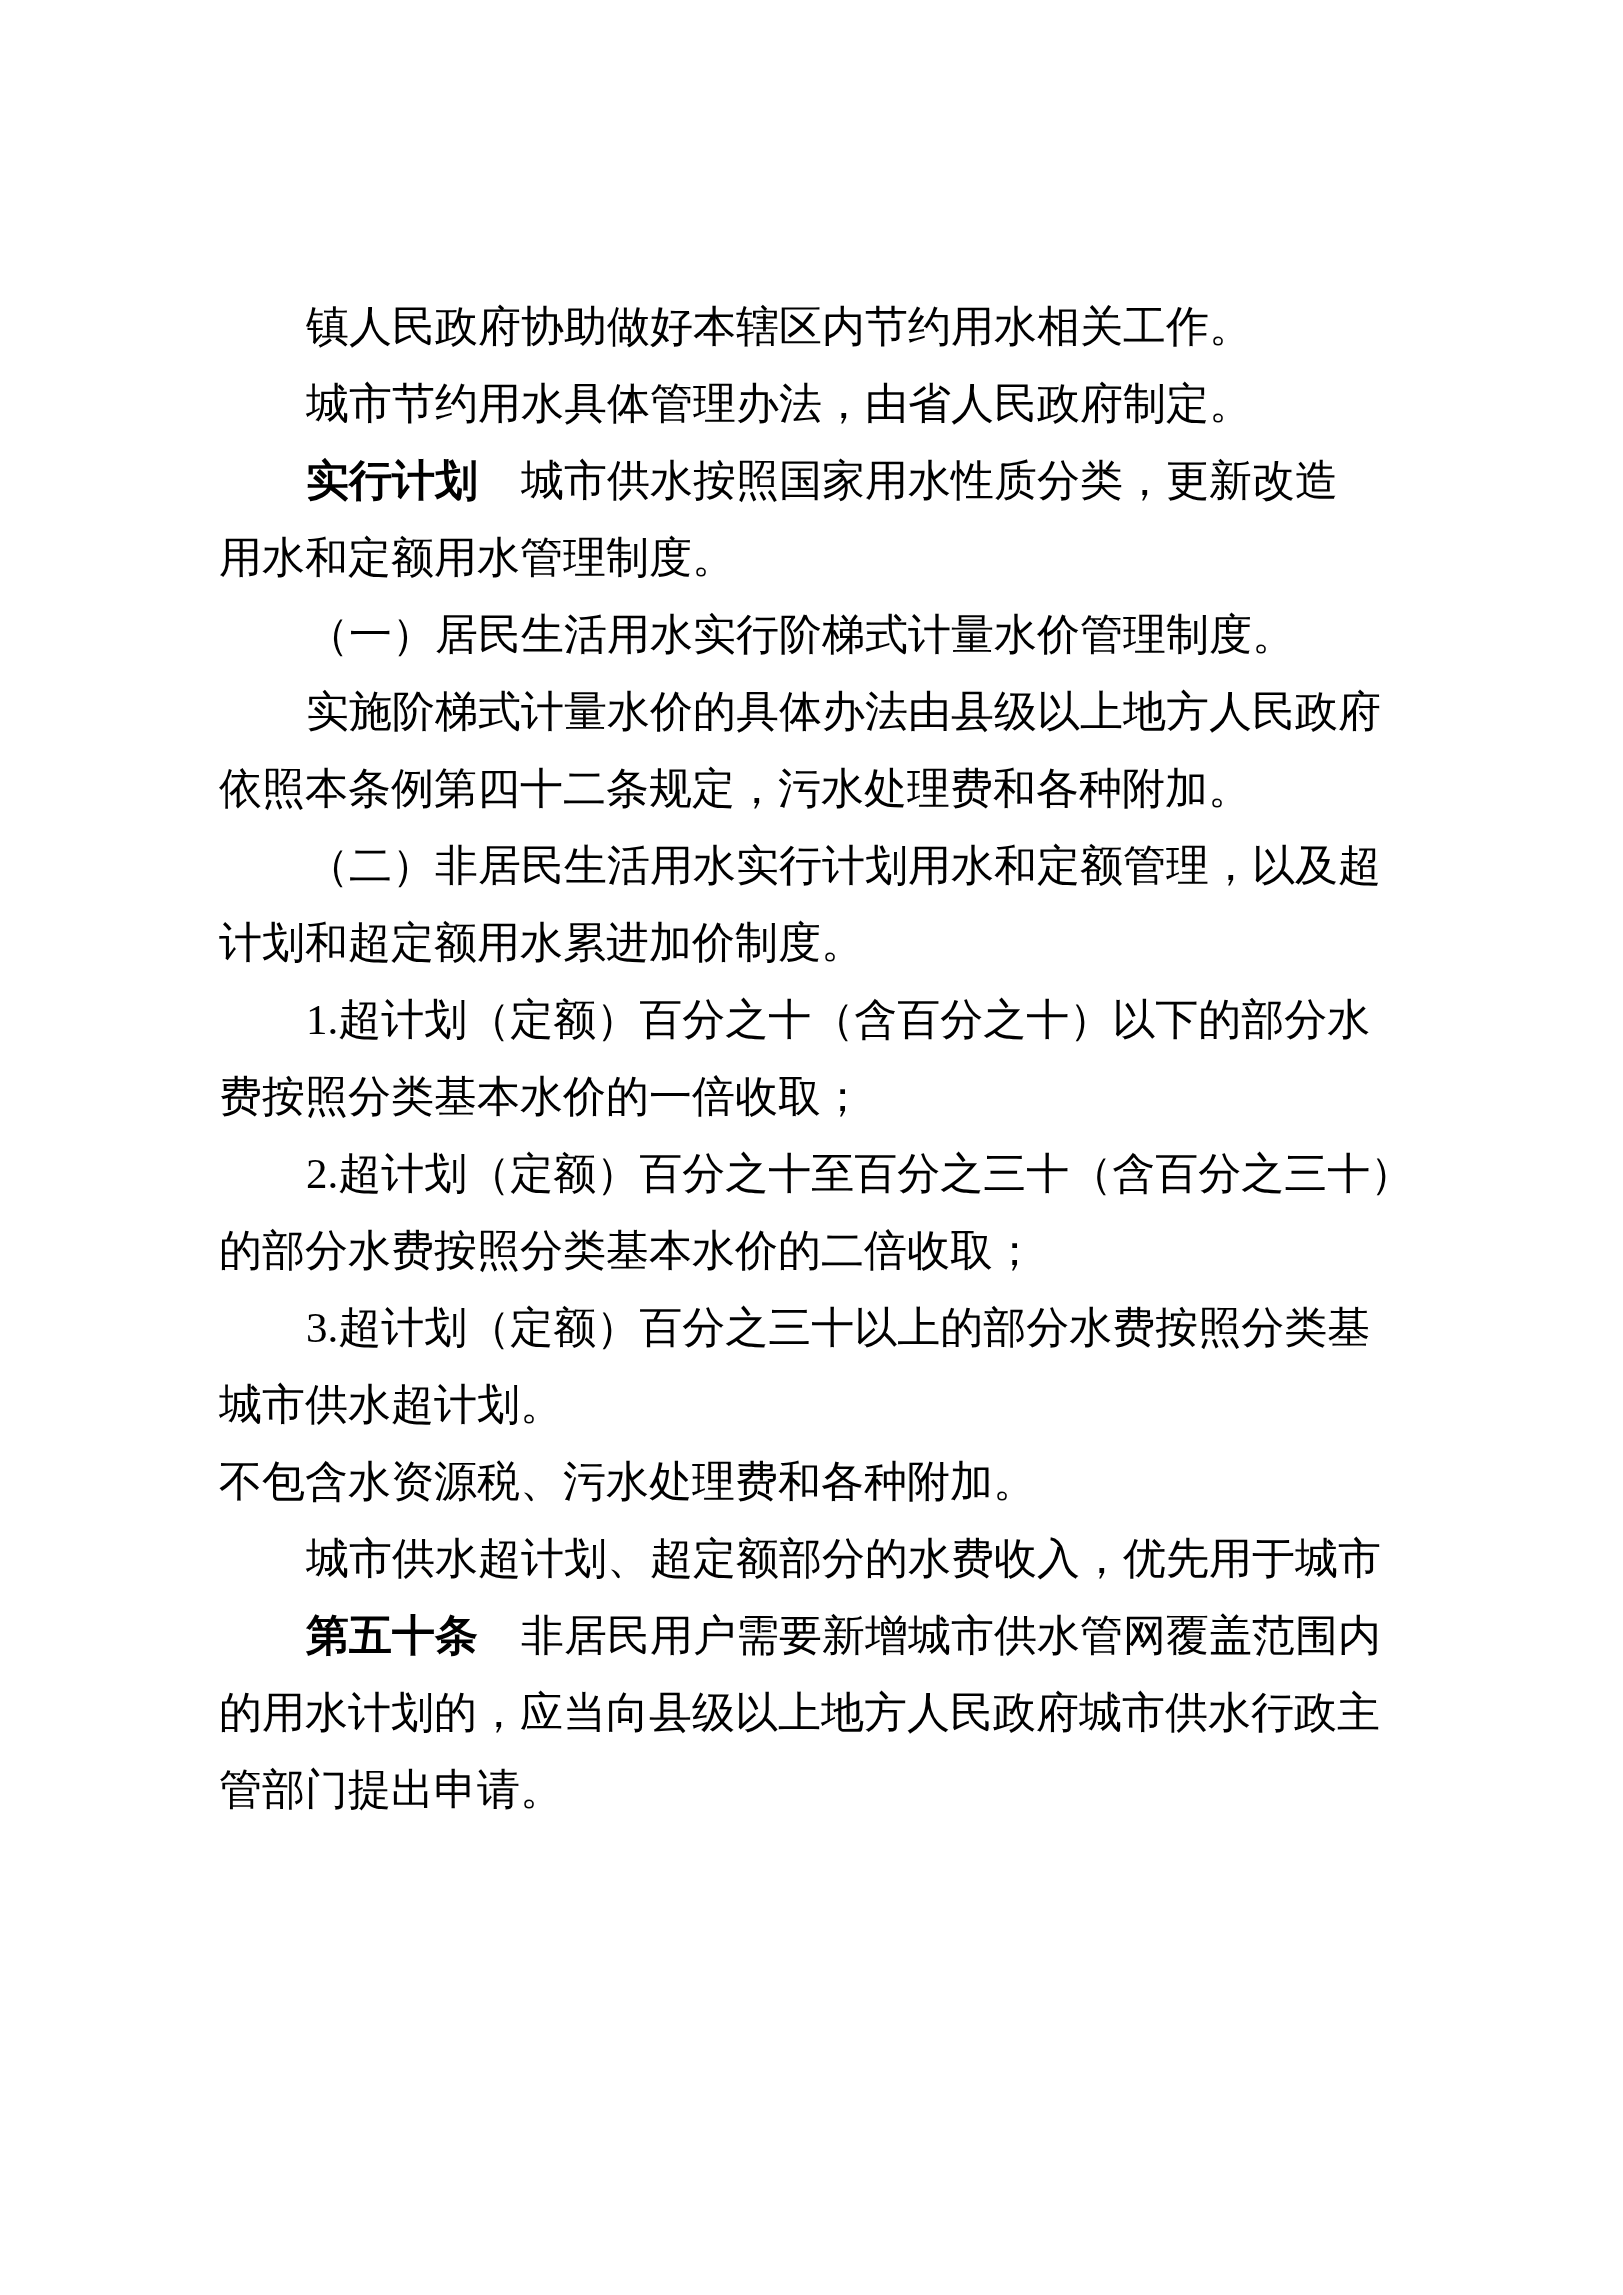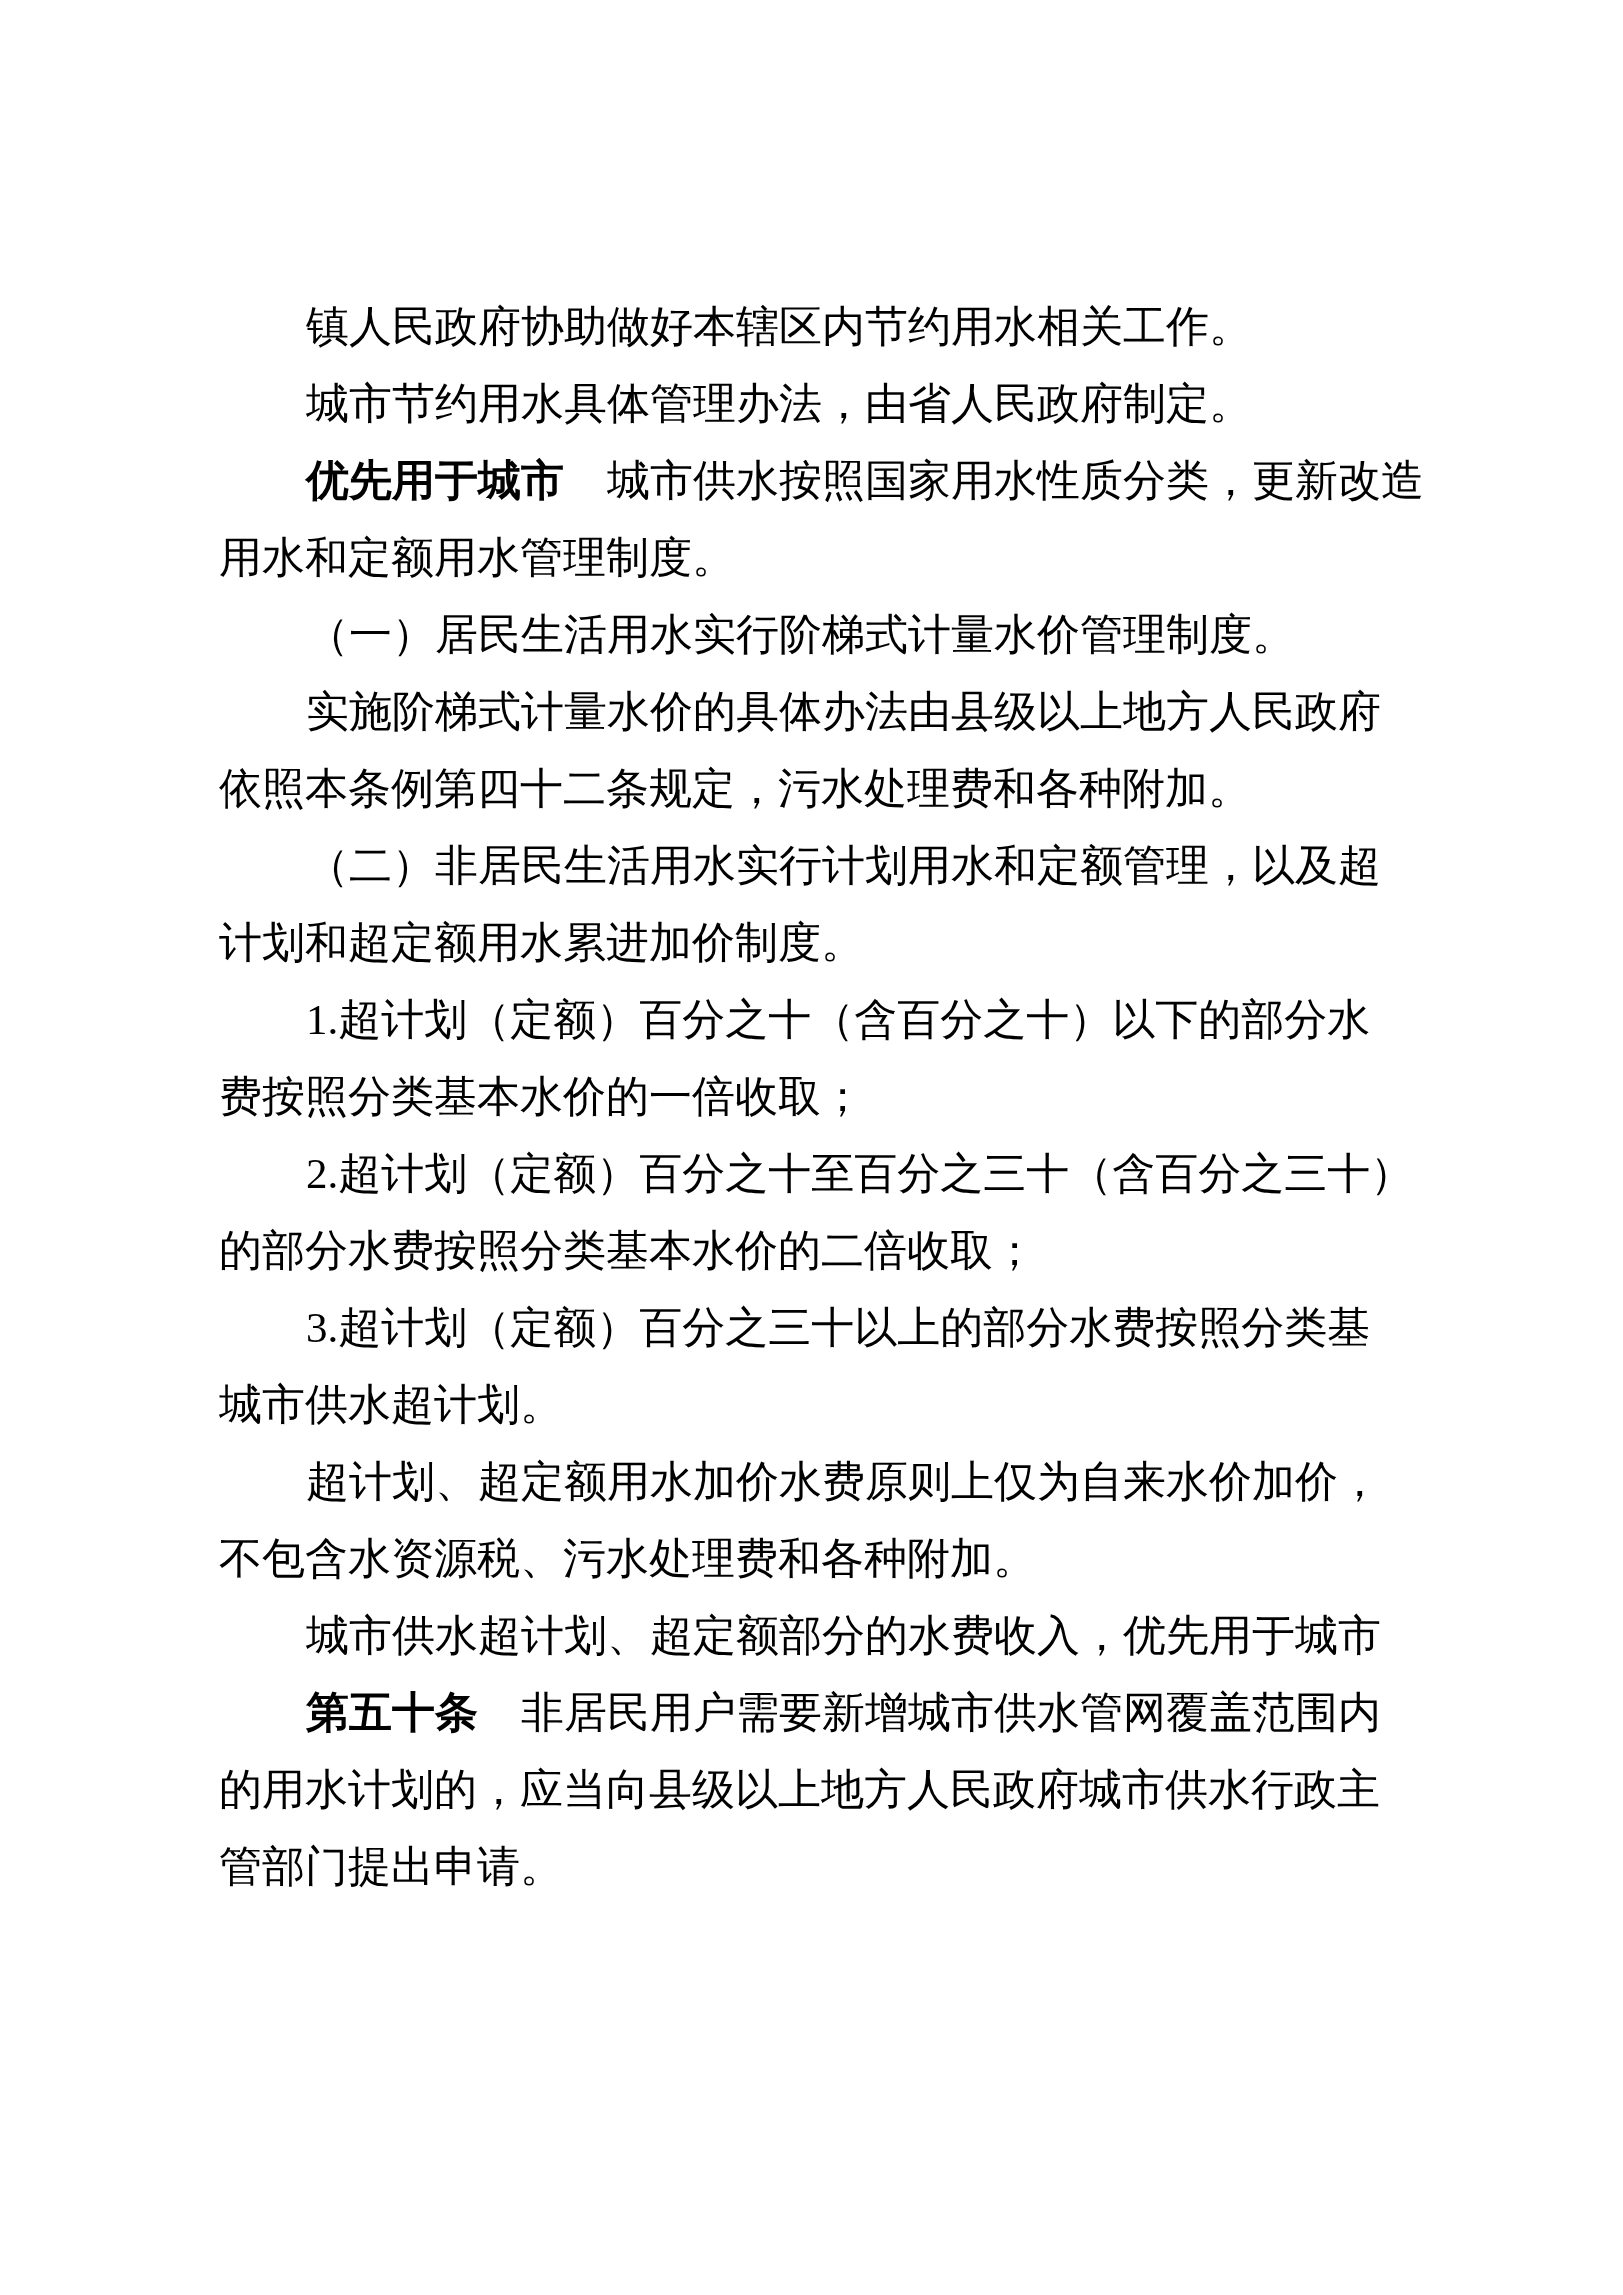--- a/index.html
+++ b/index.html
@@ -37,34 +37,33 @@
     font-weight: 700;
   }
 </style>
 </head>
 <body>
 
 <div class="page">
   <div class="doc-body" style="color: rgb(0, 0, 0);">
       <div class="line indent">镇人民政府协助做好本辖区内节约用水相关工作。</div>
       <div class="line indent">城市节约用水具体管理办法，由省人民政府制定。</div>
-      <div class="line indent"><span class="article-no">优先用于城市</span><span>　城市供水按照国家用水性质分类，更新改造</span></div>
+      <div class="line indent"><span class="article-no">实行计划</span><span>　城市供水按照国家用水性质分类，更新改造</span></div>
       <div class="line">用水和定额用水管理制度。</div>
       <div class="line indent">（一）居民生活用水实行阶梯式计量水价管理制度。</div>
       <div class="line indent">实施阶梯式计量水价的具体办法由县级以上地方人民政府</div>
       <div class="line">依照本条例第四十二条规定，污水处理费和各种附加。</div>
       <div class="line indent">（二）非居民生活用水实行计划用水和定额管理，以及超</div>
       <div class="line">计划和超定额用水累进加价制度。</div>
       <div class="line indent">1.超计划（定额）百分之十（含百分之十）以下的部分水</div>
       <div class="line">费按照分类基本水价的一倍收取；</div>
       <div class="line indent">2.超计划（定额）百分之十至百分之三十（含百分之三十）</div>
       <div class="line">的部分水费按照分类基本水价的二倍收取；</div>
       <div class="line indent">3.超计划（定额）百分之三十以上的部分水费按照分类基</div>
       <div class="line">城市供水超计划。</div>
-      <div class="line indent">超计划、超定额用水加价水费原则上仅为自来水价加价，</div>
       <div class="line">不包含水资源税、污水处理费和各种附加。</div>
       <div class="line indent">城市供水超计划、超定额部分的水费收入，优先用于城市</div>
       <div class="line indent"><span class="article-no">第五十条</span><span>　非居民用户需要新增城市供水管网覆盖范围内</span></div>
       <div class="line">的用水计划的，应当向县级以上地方人民政府城市供水行政主</div>
       <div class="line">管部门提出申请。</div>
     </div>
 </div>
 
 
 </body></html>

